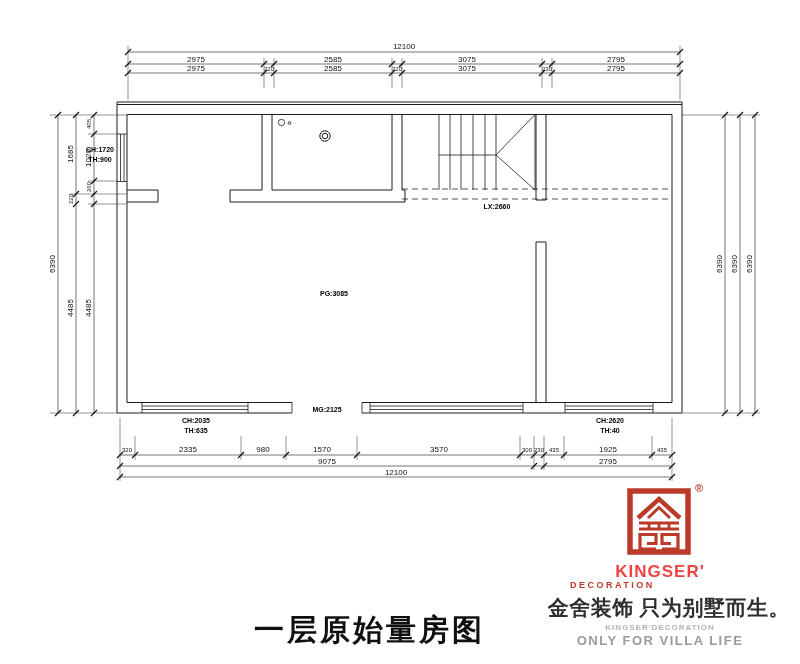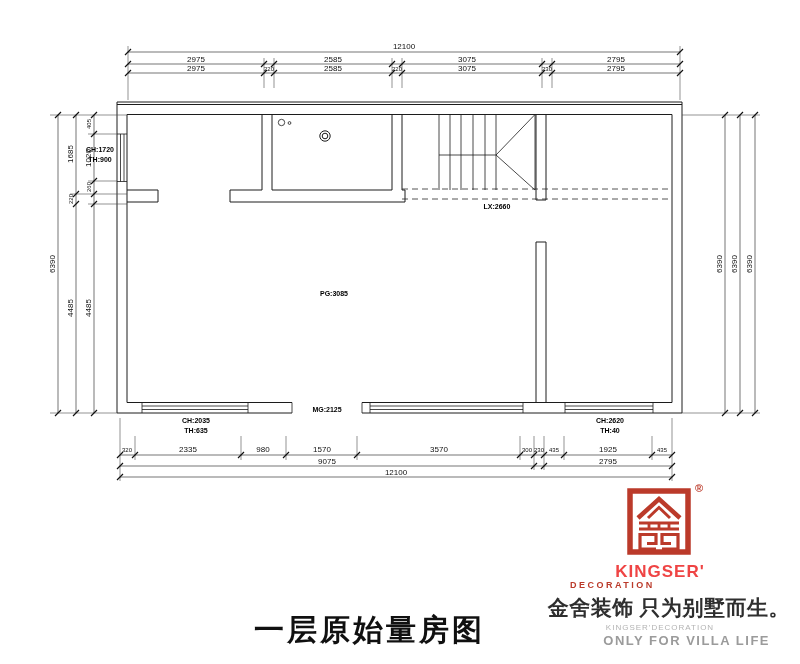--- a/index.html
+++ b/index.html
@@ -34,24 +34,24 @@
     position:absolute;left:30px;top:100px;width:180px;text-align:left;
     color:#bb3a2a;font-weight:700;font-size:9px;letter-spacing:2.5px;
   }
   .logo-tagline{
     position:absolute;left:0px;top:114px;width:250px;text-align:right;
     color:#2e2e2e;font-weight:700;font-size:21px;letter-spacing:0.5px;
     font-family:"Liberation Serif","DejaVu Serif",serif;white-space:nowrap;
   }
   .logo-sub{
     position:absolute;left:30px;top:143px;width:180px;text-align:center;
-    color:#b3b3b3;font-size:8px;letter-spacing:1px;font-weight:400;
+    color:#b3b3b3;font-size:8px;letter-spacing:1px;font-weight:700;
   }
   .logo-slogan{
-    position:absolute;left:10px;top:153px;width:220px;text-align:right;
+    position:absolute;left:10px;top:153px;width:220px;text-align:center;
     color:#9b9b9b;font-size:13px;letter-spacing:1.5px;font-weight:700;
   }
 </style>
 </head>
 <body>
 
 <svg width="800" height="664" viewBox="0 0 800 664">
 
   <path class="wall" d="
     M117,102 H682 M117,104.5 H682

